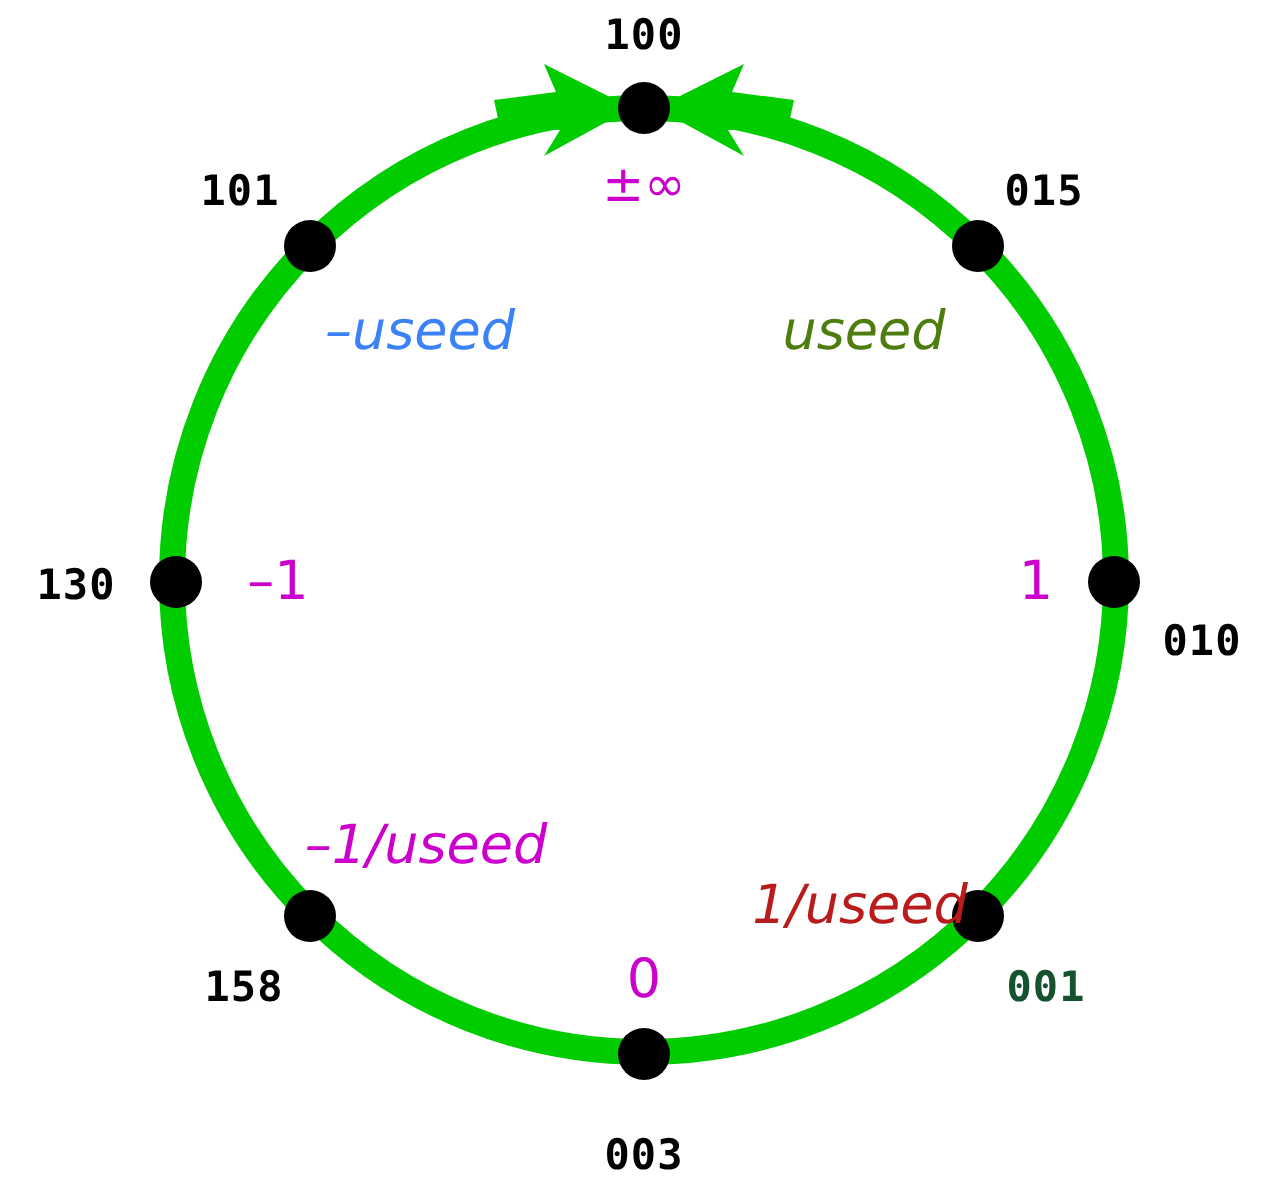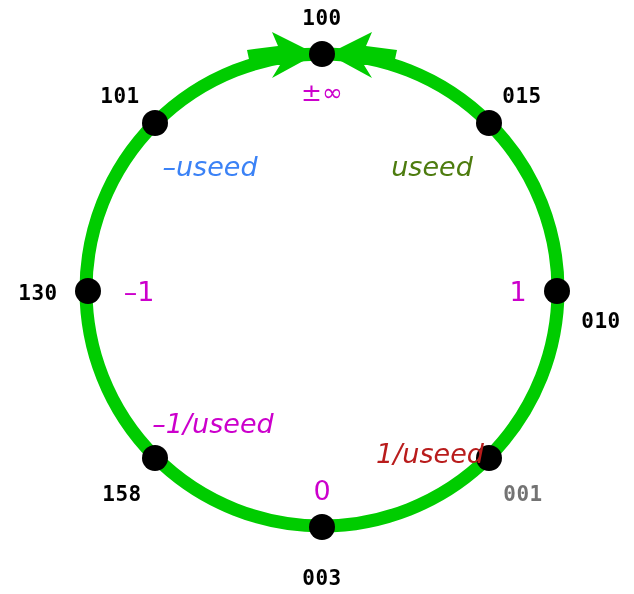--- a/index.html
+++ b/index.html
@@ -76,21 +76,21 @@
       <circle cx="322" cy="527" r="13" fill="#000000"></circle>
       <circle cx="155" cy="458" r="13" fill="#000000"></circle>
       <circle cx="88" cy="291" r="13" fill="#000000"></circle>
       <circle cx="155" cy="123" r="13" fill="#000000"></circle>
     </g>
   </svg>
 
   <div class="lbl bits" style="left: 322px; top: 18px; color: rgb(0, 0, 0);">100</div>
   <div class="lbl bits" style="left: 522px; top: 96px; color: rgb(0, 0, 0);">015</div>
   <div class="lbl bits" style="left: 601px; top: 293px; color: #000000; margin-top: 28px;">010</div>
-  <div class="lbl bits" style="left: 523px; top: 494px; color: #737373;">001</div>
+  <div class="lbl bits" style="left: 523px; top: 494px; color: #14532d;">001</div>
   <div class="lbl bits" style="left: 322px; top: 578px; color: rgb(0, 0, 0);">003</div>
   <div class="lbl bits" style="left: 122px; top: 494px; color: rgb(0, 0, 0);">158</div>
   <div class="lbl bits" style="left: 38px; top: 293px; color: rgb(0, 0, 0);">130</div>
   <div class="lbl bits" style="left: 120px; top: 96px; color: rgb(0, 0, 0);">101</div>
 
   <div class="lbl val inf" style="left: 322px; top: 92px; color: rgb(204, 0, 204);">±∞</div>
   <div class="lbl val italic" style="left: 432px; top: 166px; color: #4d7c0f;">useed</div>
   <div class="lbl val" style="left: 518px; top: 291px; color: rgb(204, 0, 204);">1</div>
   <div class="lbl val italic" style="left: 430px; top: 423px; color: #b91c1c; margin-top: 30px;">1/useed</div>
   <div class="lbl val" style="left: 322px; top: 490px; color: rgb(204, 0, 204);">0</div>

